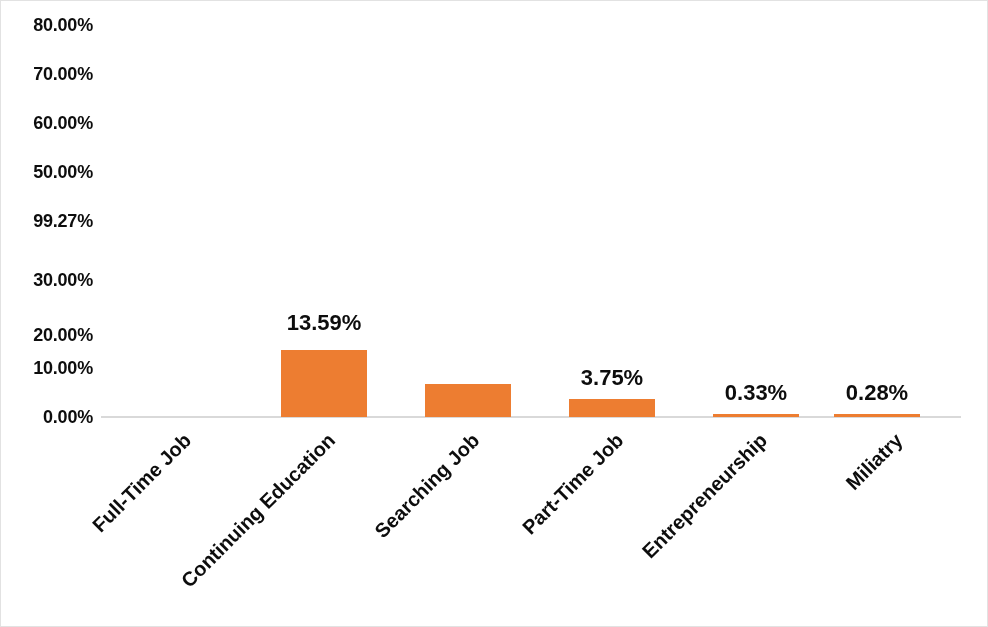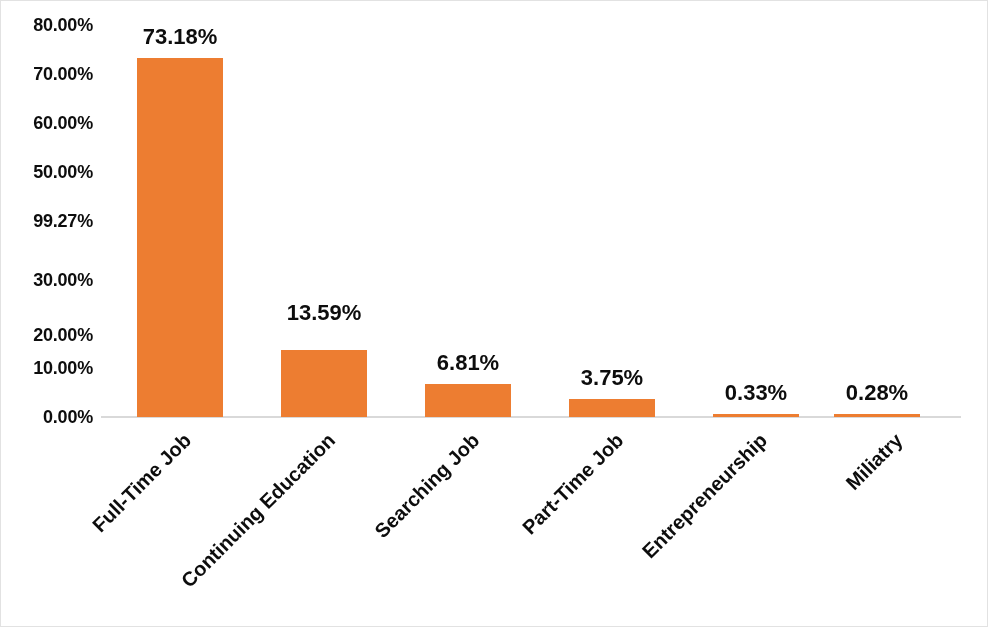--- a/index.html
+++ b/index.html
@@ -129,30 +129,25 @@
     <div class="y-tick-label" style="top:220px;">99.27%</div>
     <div class="y-tick-label" style="top:279px;">30.00%</div>
     <div class="y-tick-label" style="top:334px;">20.00%</div>
     <div class="y-tick-label" style="top:367px;">10.00%</div>
     <div class="y-tick-label" style="top:416px;">0.00%</div>
   </div>
 
   <div id="axis-line" style="background: rgb(217, 217, 217);"></div>
 
   <div id="plot-area">
-    <div class="bar-group" style="left:7px;">
-      <div class="bar-value-label" style="top: 15.418px;">73.18%</div>
-      <div class="bar-rect" style="height: 358.582px; bottom: 0px; background: rgb(237, 125, 49);"></div>
-    </div>
     <div class="bar-group" style="left:151px;">
-      <div class="bar-value-label" style="top: 291px;">13.59%</div>
+      <div class="bar-value-label" style="top: 301px;">13.59%</div>
       <div class="bar-rect" style="height: 66.591px; bottom: 0px; background: rgb(237, 125, 49);"></div>
     </div>
     <div class="bar-group" style="left:295px;">
-      <div class="bar-value-label" style="top: 340.631px;">6.81%</div>
       <div class="bar-rect" style="height: 33.369px; bottom: 0px; background: rgb(237, 125, 49);"></div>
     </div>
     <div class="bar-group" style="left:439px;">
       <div class="bar-value-label" style="top: 355.625px;">3.75%</div>
       <div class="bar-rect" style="height: 18.375px; bottom: 0px; background: rgb(237, 125, 49);"></div>
     </div>
     <div class="bar-group" style="left:583px;">
       <div class="bar-value-label" style="top: 371px;">0.33%</div>
       <div class="bar-rect" style="height: 3px; bottom: 0px; background: rgb(237, 125, 49);"></div>
     </div>

